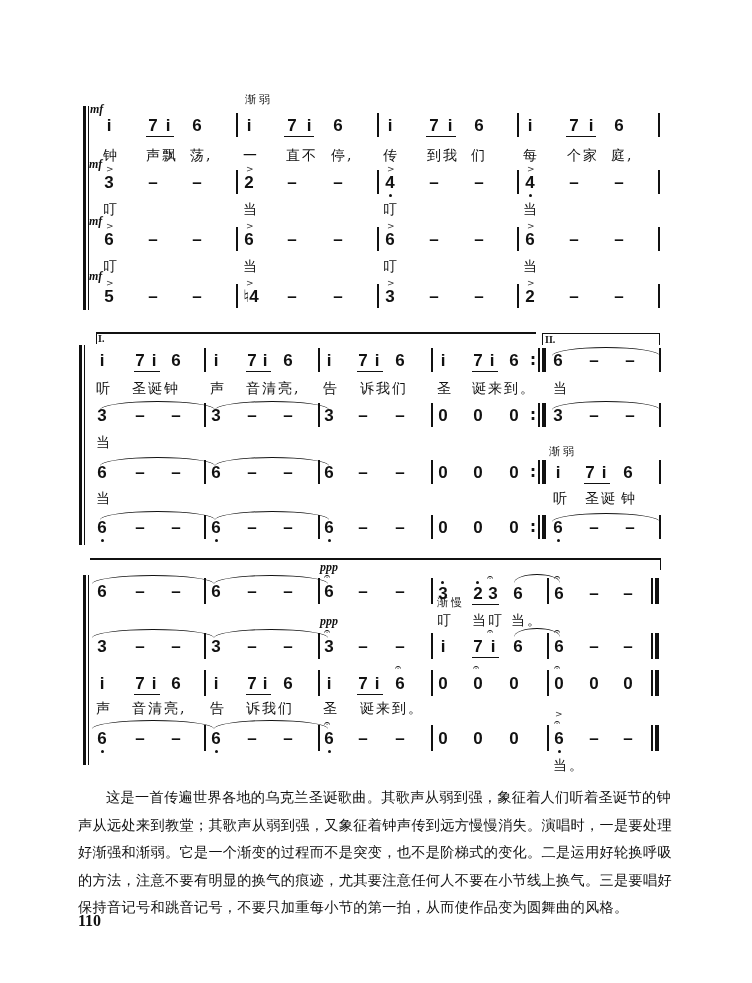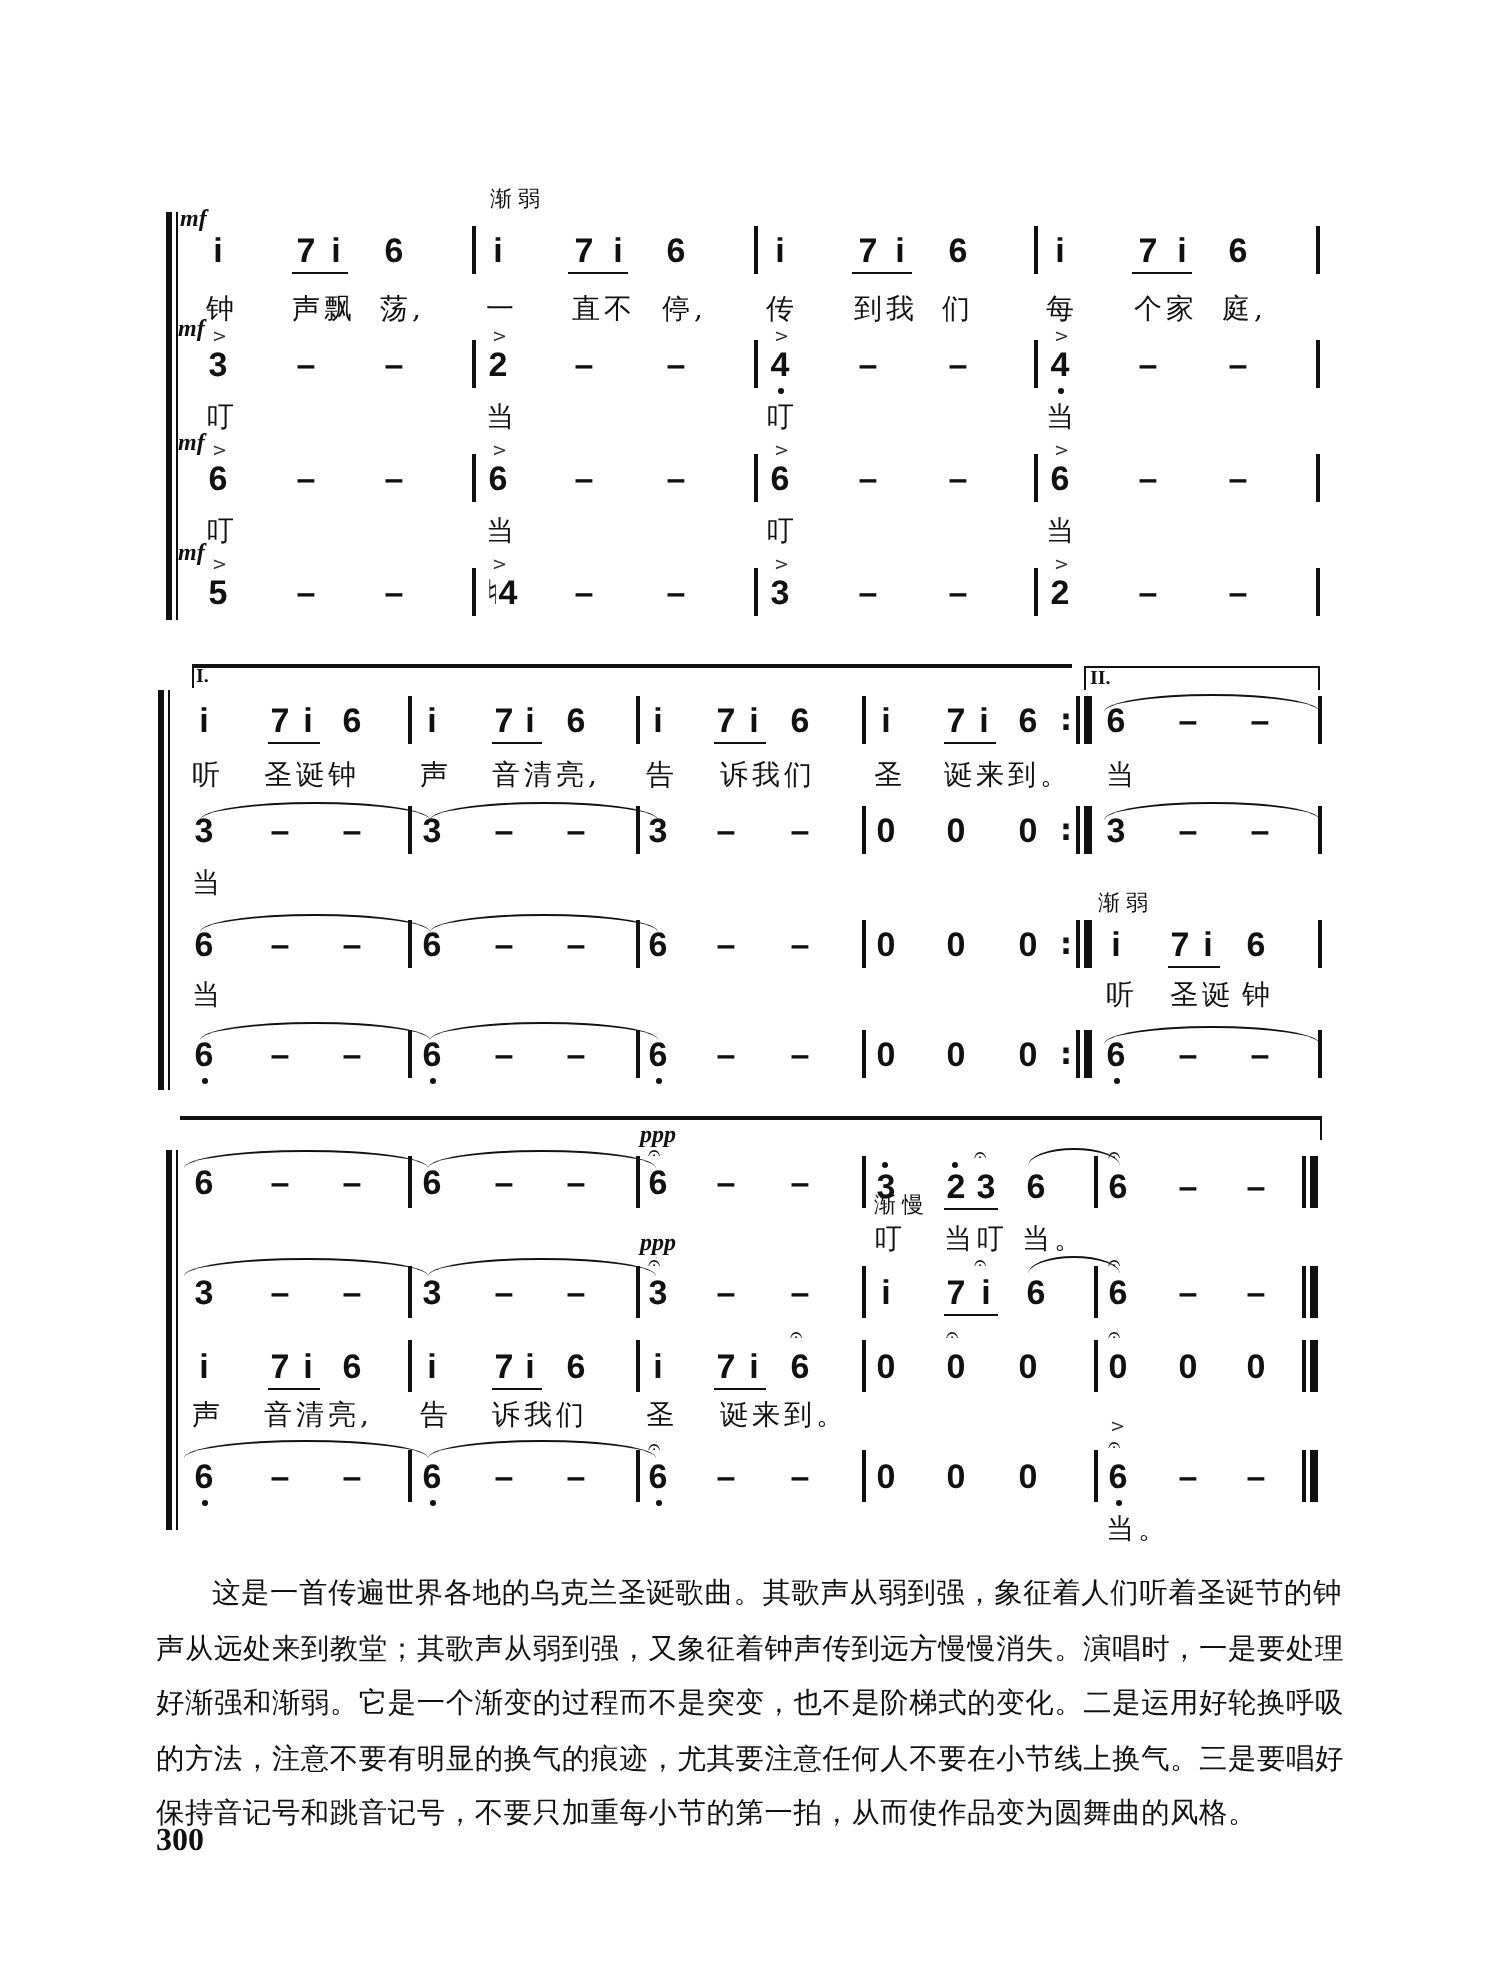--- a/index.html
+++ b/index.html
@@ -444,13 +444,13 @@
   <span class="acc" style="left:555px;top:710px;">&gt;</span>
   <span class="ferm" style="left:554px;top:718px;">𝄐</span>
   <span class="n" style="left:559px;top:729px;">6</span>
   <div class="dot-below" style="left:558px;top:750px;"></div>
   <span class="n" style="left:594px;top:729px;">–</span>
   <span class="n" style="left:628px;top:729px;">–</span>
   <span class="lyr" style="left:553px;top:757px;">当。</span>
 </div>
 
 <p class="para" style="top:784px;margin:0;text-indent:28px;">这是一首传遍世界各地的乌克兰圣诞歌曲。其歌声从弱到强，象征着人们听着圣诞节的钟声从远处来到教堂；其歌声从弱到强，又象征着钟声传到远方慢慢消失。演唱时，一是要处理好渐强和渐弱。它是一个渐变的过程而不是突变，也不是阶梯式的变化。二是运用好轮换呼吸的方法，注意不要有明显的换气的痕迹，尤其要注意任何人不要在小节线上换气。三是要唱好保持音记号和跳音记号，不要只加重每小节的第一拍，从而使作品变为圆舞曲的风格。</p>
-<div class="pgnum">300</div>
+<div class="pgnum">110</div>
 
 </body></html>

